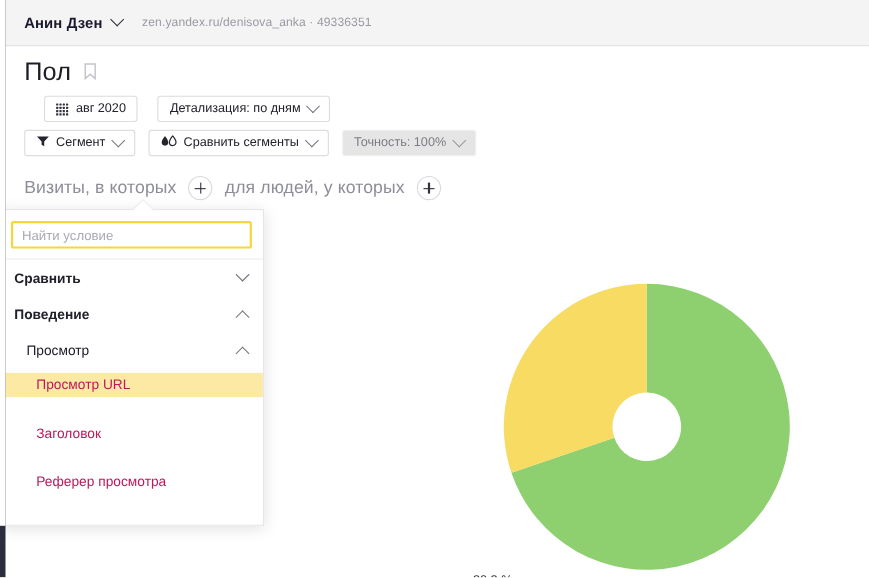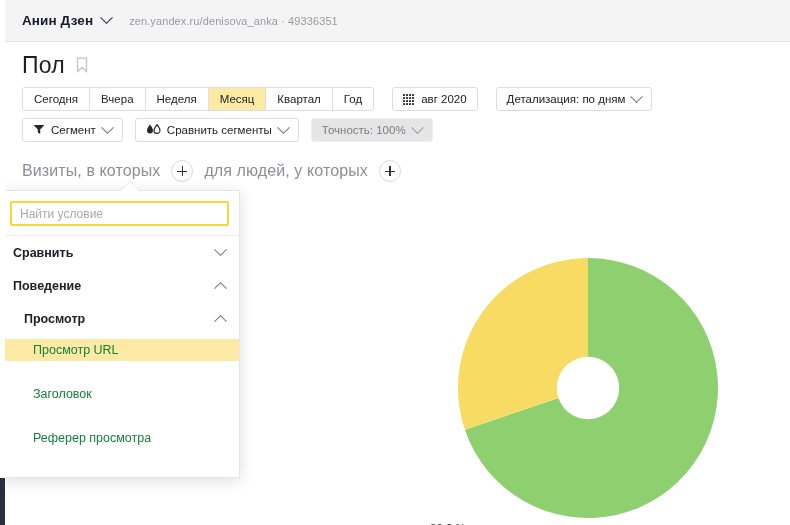--- a/index.html
+++ b/index.html
@@ -242,28 +242,28 @@
     align-items: center;
     justify-content: space-between;
     height: 25px;
     padding: 0 14px 0 13px;
     font-size: 12.5px;
     font-weight: bold;
     color: #20202b;
     cursor: pointer;
     margin-bottom: 8px;
   }
-  .dd-group.sub { padding-left: 24px; font-weight: bold; }
+  .dd-group.sub { padding-left: 24px; font-weight: normal; }
   .dd-group .chev { margin-left: 0; }
   .dd-item {
     height: 22px;
     line-height: 22px;
     padding: 0 14px 0 33px;
     font-size: 12.5px;
-    color: #15803d;
+    color: #be185d;
     cursor: pointer;
     margin-bottom: 0;
   }
   .dd-item-spacer { height: 22px; }
   .dd-item.highlight { background: #fce9a4; }
 
   
   .chart-area {
     position: absolute;
     left: 400px; top: 230px;
@@ -291,28 +291,20 @@
   <div class="page-title-row">
     <span class="page-title">Пол</span>
     <span class="bookmark-icon">
       <svg width="12" height="16" viewBox="0 0 12 16">
         <path d="M1.5 1.2 H10.5 V14.5 L6 10.4 L1.5 14.5 Z" fill="none" stroke="#c2c2ca" stroke-width="1.3"></path>
       </svg>
     </span>
   </div>
 
   <div class="toolbar-row1">
-    <div class="seg-group">
-      <div class="seg-btn">Сегодня</div>
-      <div class="seg-btn">Вчера</div>
-      <div class="seg-btn">Неделя</div>
-      <div class="seg-btn active">Месяц</div>
-      <div class="seg-btn">Квартал</div>
-      <div class="seg-btn">Год</div>
-    </div>
 
     <div class="pill ml">
       <span class="cal-icon">
         <i></i>
           <i></i>
           <i></i>
           <i></i>
           <i></i>
           <i></i>
           <i></i>

